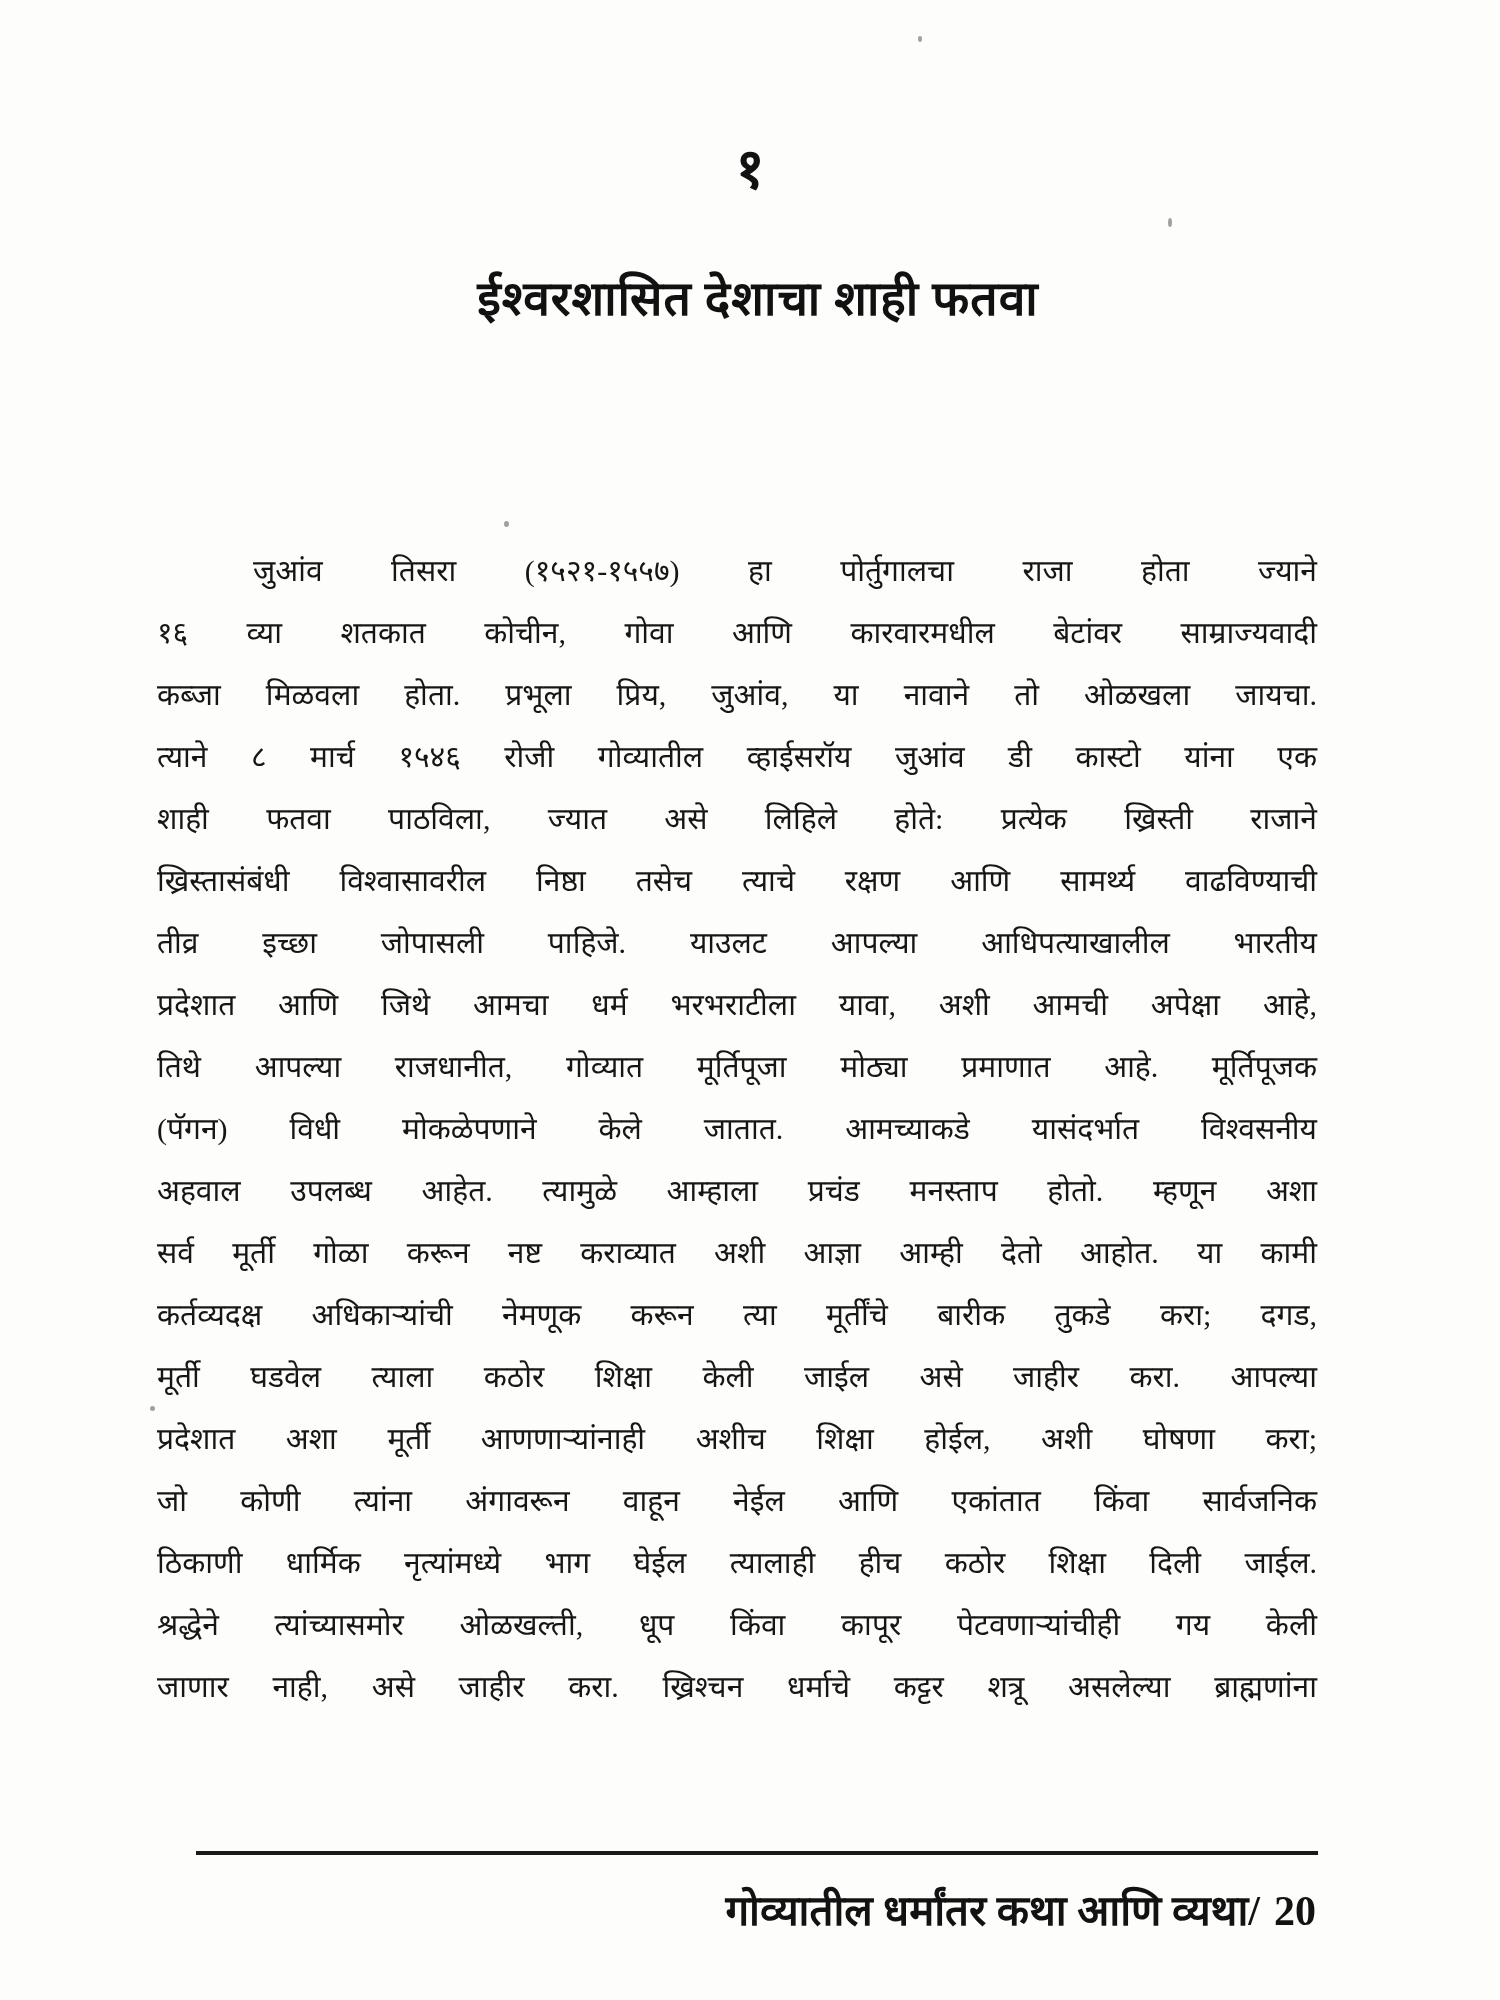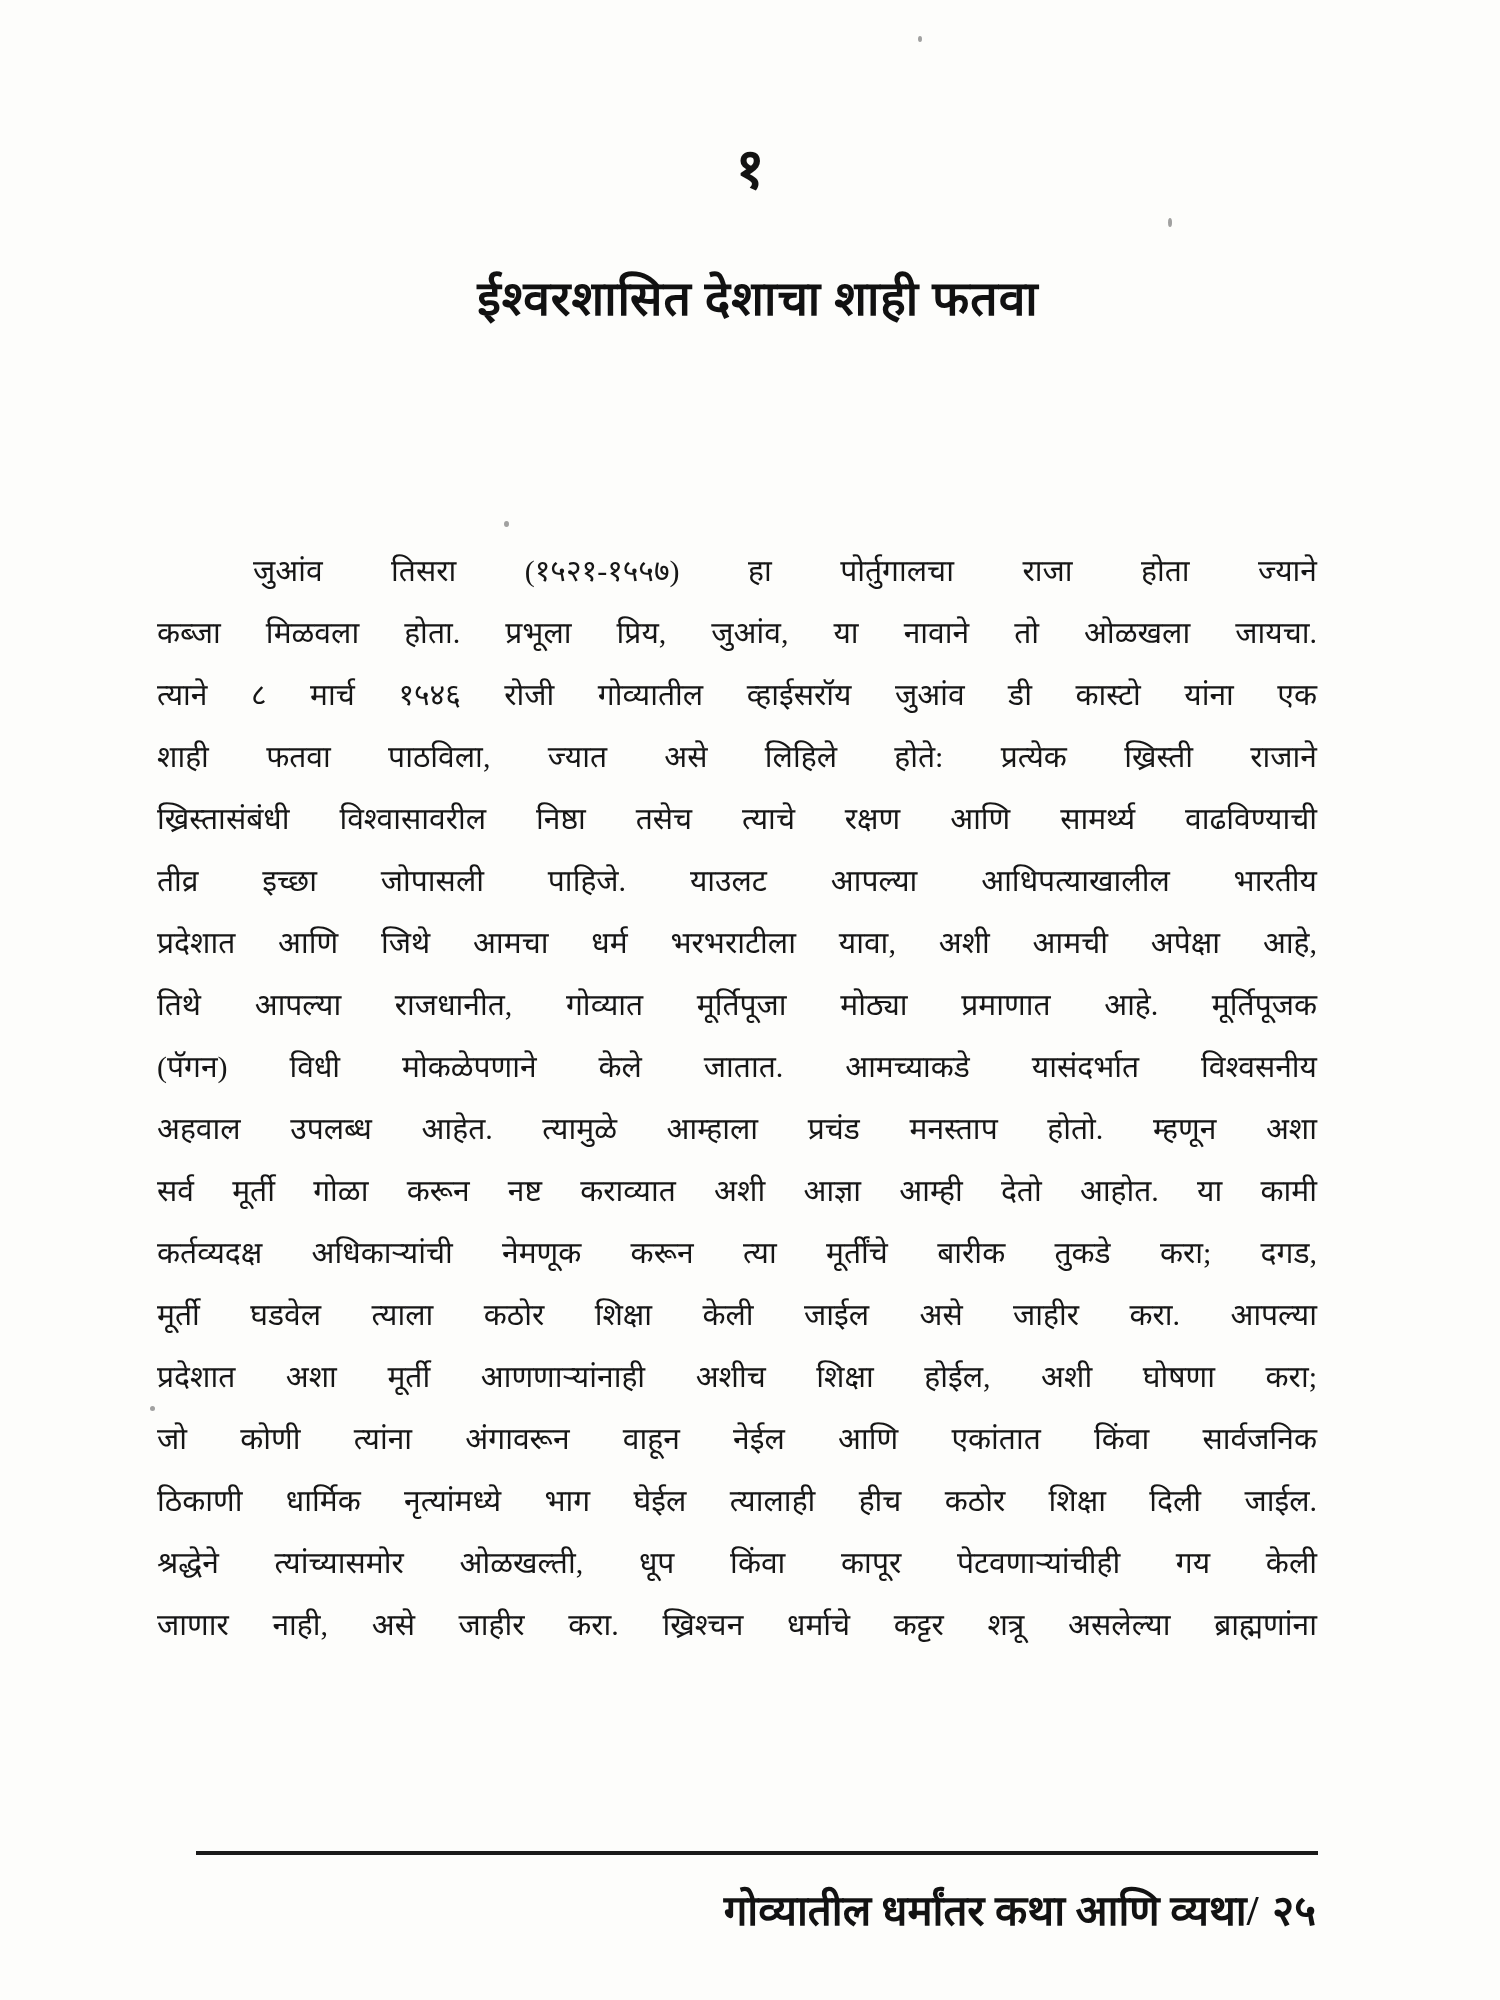--- a/index.html
+++ b/index.html
@@ -98,20 +98,21 @@
   <div class="speck s2"></div>
   <div class="speck s3"></div>
   <div class="speck s4"></div>
 
   <div class="chapter-num">१</div>
 
   <h1 class="title">ईश्वरशासित देशाचा शाही फतवा</h1>
 
   <div class="body">
     <div class="line indent">जुआंव तिसरा (१५२१-१५५७) हा पोर्तुगालचा राजा होता ज्याने</div>
+    <div class="line">१६ व्या शतकात कोचीन, गोवा आणि कारवारमधील बेटांवर साम्राज्यवादी</div>
     <div class="line">कब्जा मिळवला होता. प्रभूला प्रिय, जुआंव, या नावाने तो ओळखला जायचा.</div>
     <div class="line">त्याने ८ मार्च १५४६ रोजी गोव्यातील व्हाईसरॉय जुआंव डी कास्टो यांना एक</div>
     <div class="line">शाही फतवा पाठविला, ज्यात असे लिहिले होते: प्रत्येक ख्रिस्ती राजाने</div>
     <div class="line">ख्रिस्तासंबंधी विश्वासावरील निष्ठा तसेच त्याचे रक्षण आणि सामर्थ्य वाढविण्याची</div>
     <div class="line">तीव्र इच्छा जोपासली पाहिजे. याउलट आपल्या आधिपत्याखालील भारतीय</div>
     <div class="line">प्रदेशात आणि जिथे आमचा धर्म भरभराटीला यावा, अशी आमची अपेक्षा आहे,</div>
     <div class="line">तिथे आपल्या राजधानीत, गोव्यात मूर्तिपूजा मोठ्या प्रमाणात आहे. मूर्तिपूजक</div>
     <div class="line">(पॅगन) विधी मोकळेपणाने केले जातात. आमच्याकडे यासंदर्भात विश्वसनीय</div>
     <div class="line">अहवाल उपलब्ध आहेत. त्यामुळे आम्हाला प्रचंड मनस्ताप होतो. म्हणून अशा</div>
     <div class="line">सर्व मूर्ती गोळा करून नष्ट कराव्यात अशी आज्ञा आम्ही देतो आहोत. या कामी</div>
@@ -120,16 +121,16 @@
     <div class="line">प्रदेशात अशा मूर्ती आणणाऱ्यांनाही अशीच शिक्षा होईल, अशी घोषणा करा;</div>
     <div class="line">जो कोणी त्यांना अंगावरून वाहून नेईल आणि एकांतात किंवा सार्वजनिक</div>
     <div class="line">ठिकाणी धार्मिक नृत्यांमध्ये भाग घेईल त्यालाही हीच कठोर शिक्षा दिली जाईल.</div>
     <div class="line">श्रद्धेने त्यांच्यासमोर ओळखल्ती, धूप किंवा कापूर पेटवणाऱ्यांचीही गय केली</div>
     <div class="line">जाणार नाही, असे जाहीर करा. ख्रिश्चन धर्माचे कट्टर शत्रू असलेल्या ब्राह्मणांना</div>
   </div>
 
   <div class="footer-rule"></div>
 
   <div class="footer">
-    <span>गोव्यातील धर्मांतर कथा आणि व्यथा/</span><span class="pgnum">२५</span>
+    <span>गोव्यातील धर्मांतर कथा आणि व्यथा/</span><span class="pgnum">20</span>
   </div>
 
 </div>
 
 </body></html>

